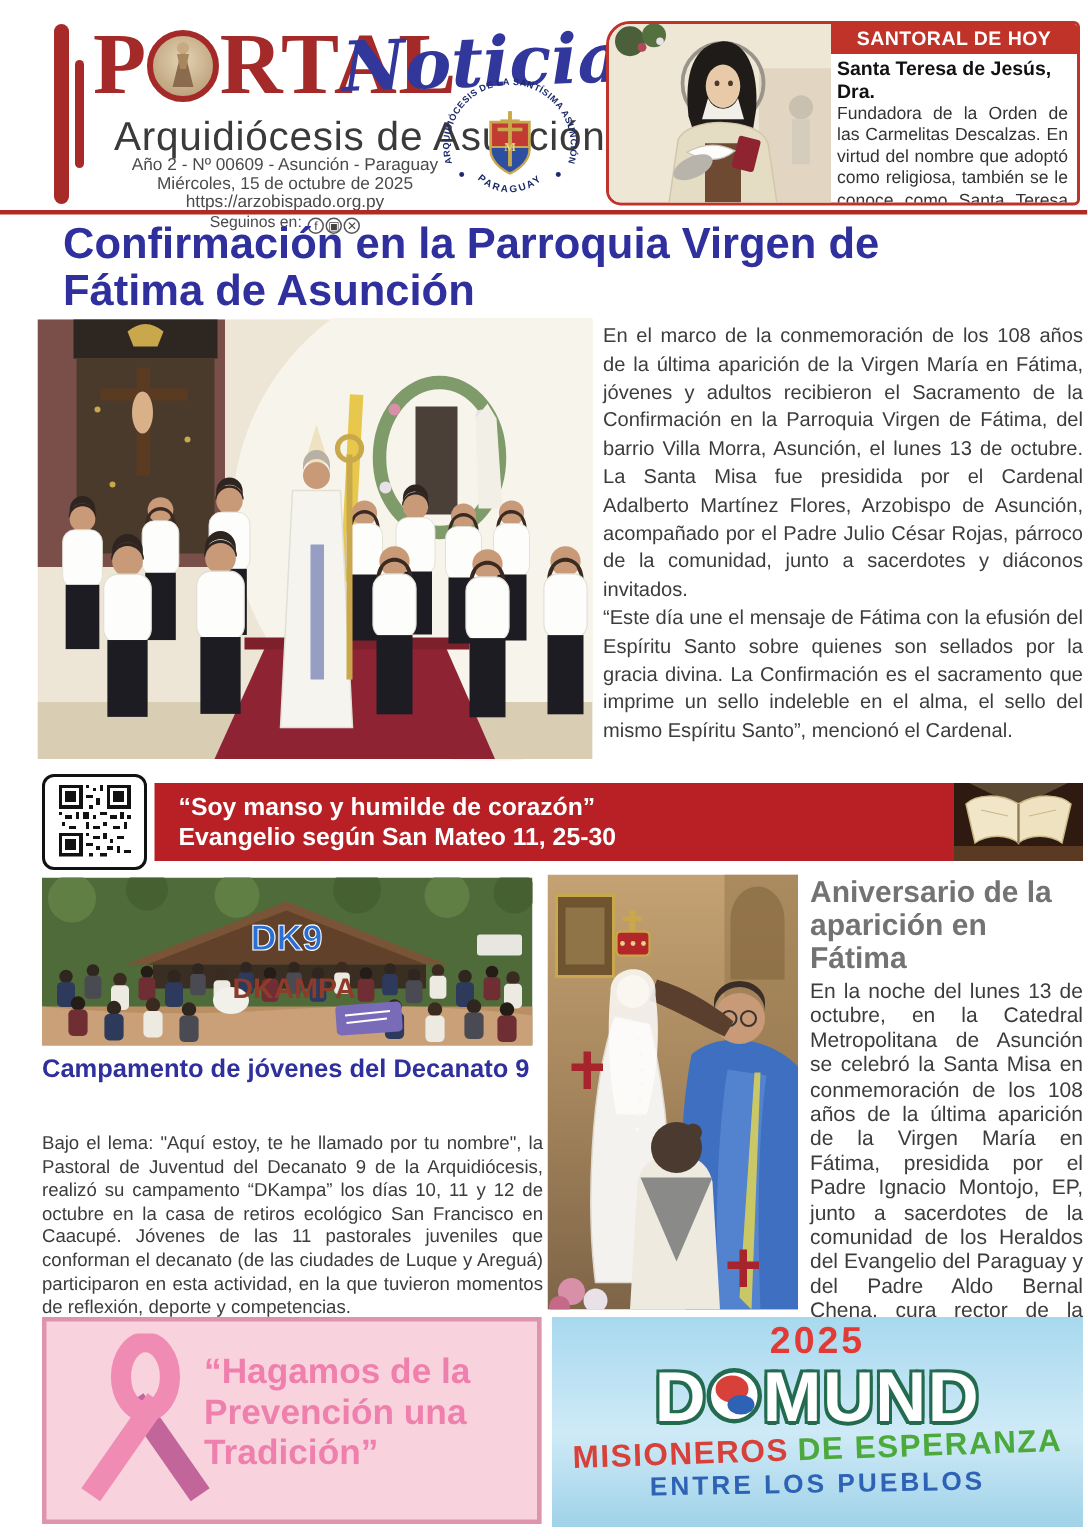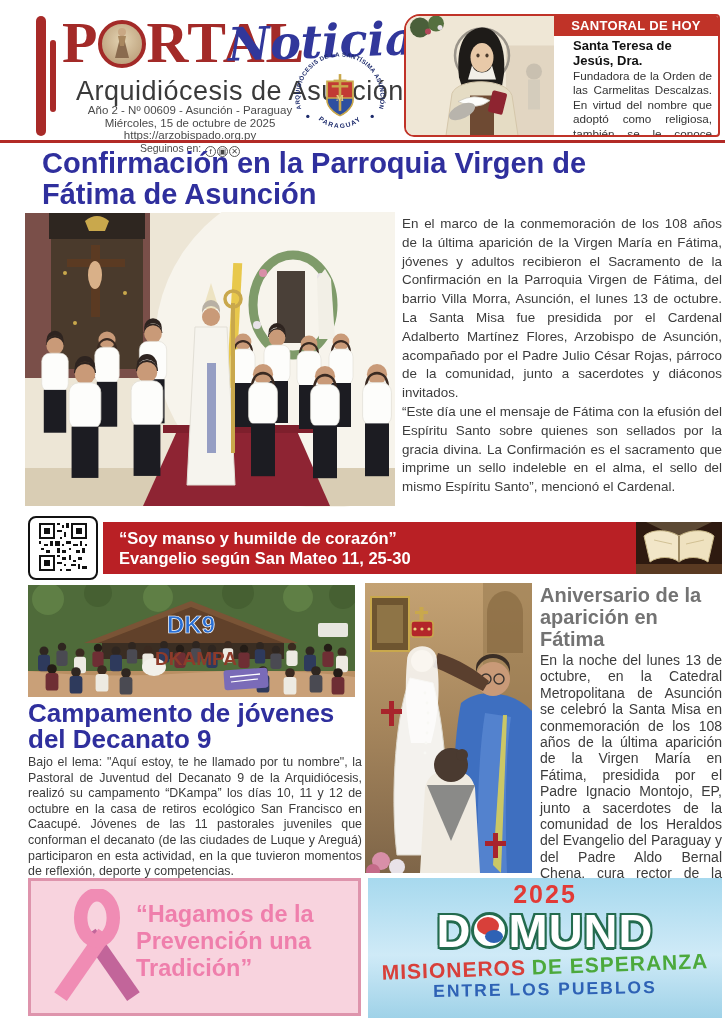--- a/index.html
+++ b/index.html
@@ -15,42 +15,42 @@
   .script-title { position:absolute; left:228px; top:14px; font-family:"DejaVu Serif", serif; font-style:italic; font-weight:bold; font-size:46px; color:#31379B; transform:rotate(-2deg); }
   .masthead-sub { position:absolute; left:76px; top:76px; font-size:27px; color:#3A3A3A; letter-spacing:0.5px; }
   .masthead-lines { position:absolute; left:40px; top:104px; width:300px; text-align:center; font-size:11.5px; color:#4A4A4A; line-height:12.5px; }
   .follow-row { font-size:10.5px; color:#4A4A4A; }
   .soc { display:inline-block; width:11px; height:11px; border:1px solid #555; border-radius:50%; font-size:8px; line-height:10px; text-align:center; color:#444; vertical-align:-2px; margin-left:1px; background:#fff; }
   .crest { position:absolute; left:292px; top:52px; width:96px; height:92px; }
 
   
   .santoral-box { position:absolute; left:404px; top:14px; width:316px; height:123px; border:2px solid #C03328; border-radius:16px 4px 4px 10px; overflow:hidden; background:#fff; display:flex; }
   .santoral-photo { width:148px; height:100%; flex:0 0 148px; }
-  .santoral-right { flex:1; position:relative; padding:22px 6px 2px 19px; }
+  .santoral-right { flex:1; position:relative; padding:22px 6px 2px 4px; }
   .santoral-banner { position:absolute; top:0; left:0; right:0; height:20px; background:#C03328; color:#fff; font-weight:bold; font-size:13px; text-align:center; line-height:20px; letter-spacing:0.3px; }
   .santoral-name { font-size:13px; font-weight:bold; color:#111; margin-bottom:1px; }
   .santoral-body { font-size:11.7px; color:#333; line-height:14.4px; text-align:justify; }
 
   .header-rule { position:absolute; left:0; top:140px; width:725px; height:3px; background:#B22A26; }
 
   
   .headline { position:absolute; left:42px; top:148px; width:640px; text-align:left; font-size:29px; line-height:31px; font-weight:bold; color:#2F2F9D; }
   .main-photo { position:absolute; left:25px; top:212px; width:370px; height:295px; }
   .main-text { position:absolute; left:402px; top:215px; width:320px; font-size:13.4px; line-height:18.8px; color:#3C3C3C; text-align:justify; }
   .main-text p + p { margin-top:0; }
 
   
   .gospel-band { position:absolute; left:103px; top:522px; width:619px; height:52px; background:#B92025; color:#fff; }
   .gospel-text { position:absolute; left:16px; top:6px; font-size:16.5px; font-weight:bold; line-height:20px; }
   .qr-box { position:absolute; left:28px; top:516px; width:70px; height:64px; border:2px solid #111; border-radius:8px; background:#fff; padding:5px; }
   .book-img { position:absolute; right:0; top:0; width:86px; height:52px; }
 
   
   .camp-photo { position:absolute; left:28px; top:585px; width:327px; height:112px; }
-  .camp-head { position:absolute; left:28px; top:700px; width:345px; font-size:26px; line-height:26px; font-weight:bold; color:#2F2F9D; }
+  .camp-head { position:absolute; left:28px; top:700px; width:345px; font-size:17px; line-height:26px; font-weight:bold; color:#2F2F9D; }
   .camp-body { position:absolute; left:28px; top:755px; width:334px; font-size:12.4px; line-height:15.6px; color:#3C3C3C; text-align:justify; }
   .fatima-photo { position:absolute; left:365px; top:583px; width:167px; height:290px; }
   .fatima-head { position:absolute; left:540px; top:584px; width:182px; font-size:20px; line-height:22px; font-weight:bold; color:#737373; }
   .fatima-body { position:absolute; left:540px; top:652px; width:182px; font-size:14px; line-height:16.4px; color:#3C3C3C; text-align:justify; }
 
   
   .pink-box { position:absolute; left:28px; top:878px; width:333px; height:138px; background:#F8D3DE; border:3px solid #DE94AC; }
   .ribbon-svg { position:absolute; left:18px; top:8px; width:95px; height:120px; }
   .pink-msg { position:absolute; left:105px; top:20px; width:215px; font-size:23.5px; line-height:27px; font-weight:bold; color:#EF7FAC; }
   .domund-box { position:absolute; left:368px; top:878px; width:354px; height:140px; background:linear-gradient(180deg,#A7D9EE 0%,#CFEAF7 55%,#9FD2E8 100%); text-align:center; overflow:hidden; }

